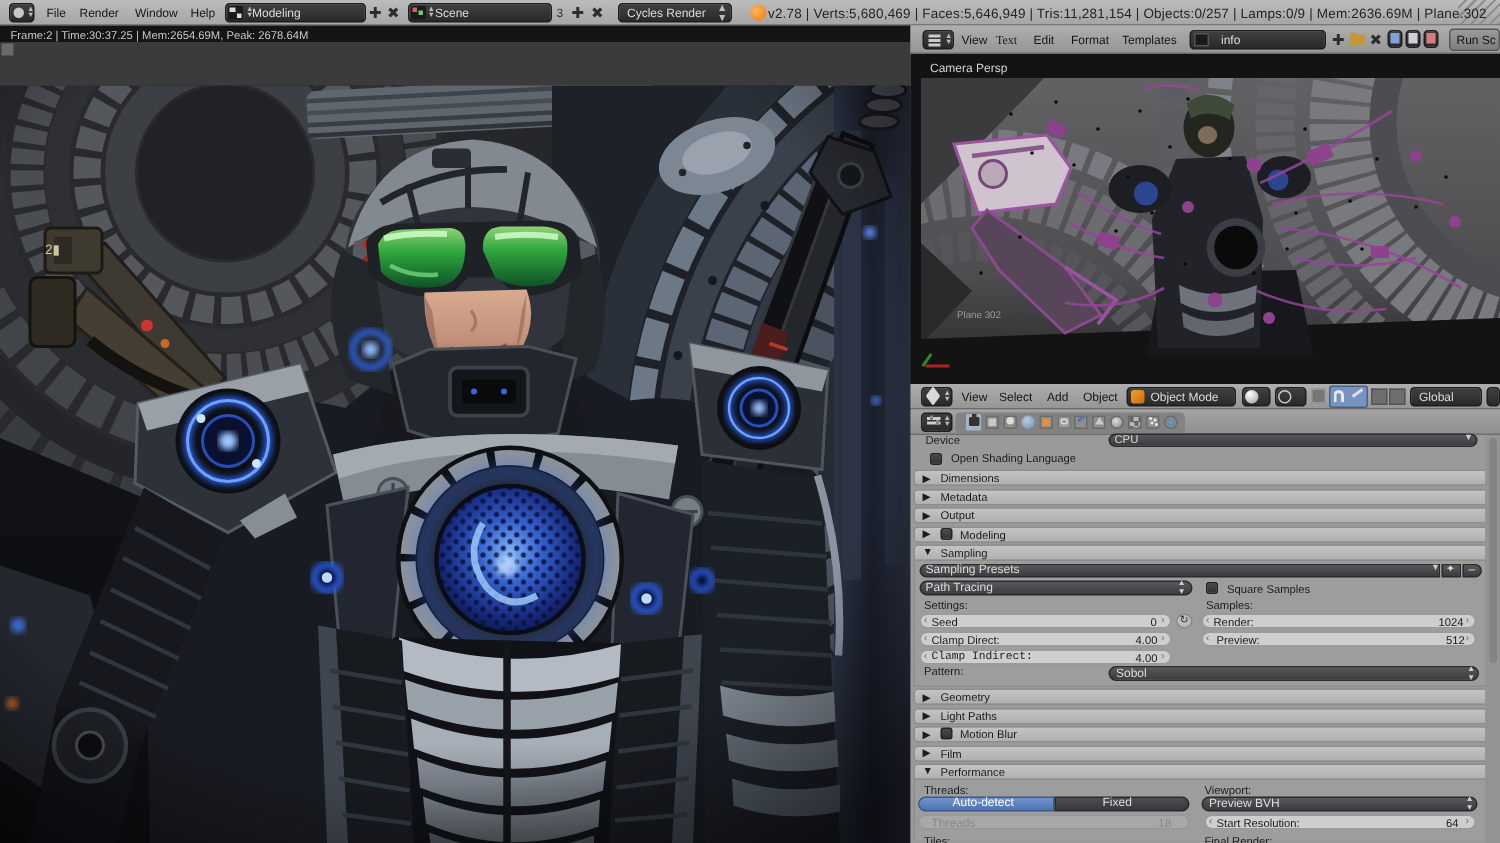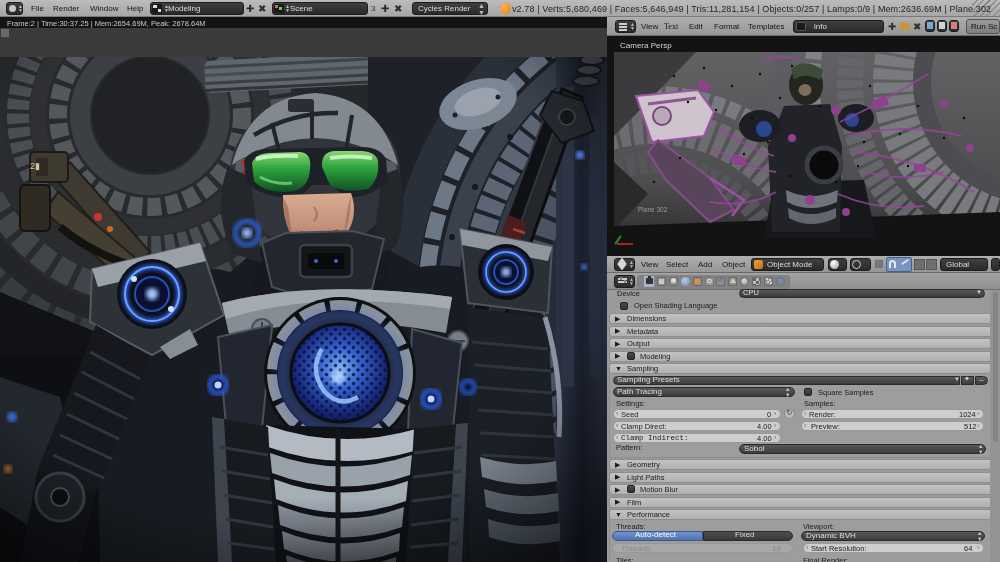--- a/index.html
+++ b/index.html
@@ -644,21 +644,21 @@
     <div class="abs lbl" style="left:196px;top:232px;">Viewport:</div>
     <div class="abs" style="left:5px;top:241px;width:91px;height:10px;background:linear-gradient(#6f94cf,#4e73ae);border:1px solid #3a5a8c;border-radius:6px 0 0 6px;"></div>
     <div class="abs" style="left:28px;top:240px;color:#fff;font-size:8px;">Auto-detect</div>
     <div class="abs" style="left:96px;top:241px;width:90px;height:10px;background:linear-gradient(#4e4e52,#38383c);border:1px solid #2a2a2a;border-radius:0 6px 6px 0;"></div>
     <div class="abs" style="left:128px;top:240px;color:#ddd;font-size:8px;">Fixed</div>
     <div class="abs" style="left:5px;top:253px;width:181px;height:10px;background:#a8a8a8;border:1px solid #989898;border-radius:6px;"></div>
     <div class="abs" style="left:14px;top:254px;color:#8a8a8a;font-size:8px;">Threads</div>
     <div class="abs" style="left:165px;top:254px;color:#8a8a8a;font-size:8px;">18</div>
     <div class="abs lbl" style="left:9px;top:266px;">Tiles:</div>
     <div class="abs ddk" style="left:194px;top:241px;width:184px;height:10px;"></div>
-    <div class="abs" style="left:199px;top:241px;color:#ddd;font-size:8px;">Dynamic BVH</div>
+    <div class="abs" style="left:199px;top:241px;color:#ddd;font-size:8px;">Preview BVH</div>
     <div class="abs" style="left:370px;top:240px;color:#ccc;font-size:5.5px;">▲<br>▼</div>
     <div class="abs fld" style="left:196px;top:253px;width:181px;height:10px;"></div>
     <div class="abs lbl" style="left:204px;top:254px;">Start Resolution:</div>
     <div class="abs lbl" style="left:357px;top:254px;">64</div>
     <div class="abs lbl" style="left:196px;top:266px;">Final Render:</div>
       <div class="abs" style="left:9px;top:120px;color:#6f6f6f;font-size:7px;">‹</div>
       <div class="abs" style="left:167px;top:120px;color:#6f6f6f;font-size:7px;">›</div>
       <div class="abs" style="left:197px;top:120px;color:#6f6f6f;font-size:7px;">‹</div>
       <div class="abs" style="left:370px;top:120px;color:#6f6f6f;font-size:7px;">›</div>
       <div class="abs" style="left:9px;top:132px;color:#6f6f6f;font-size:7px;">‹</div>

